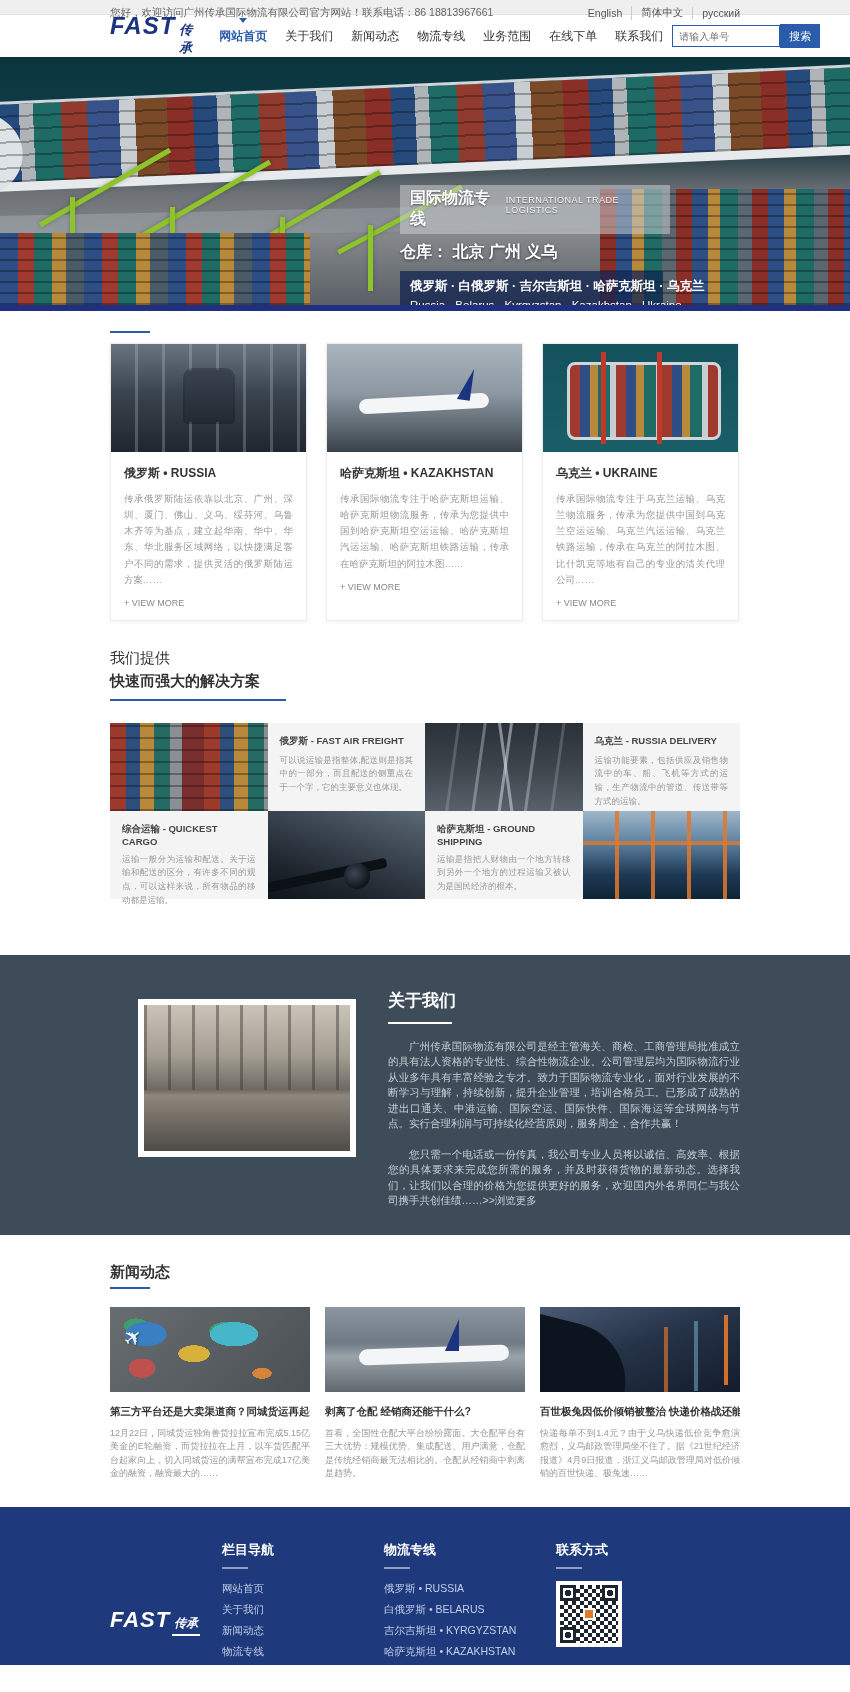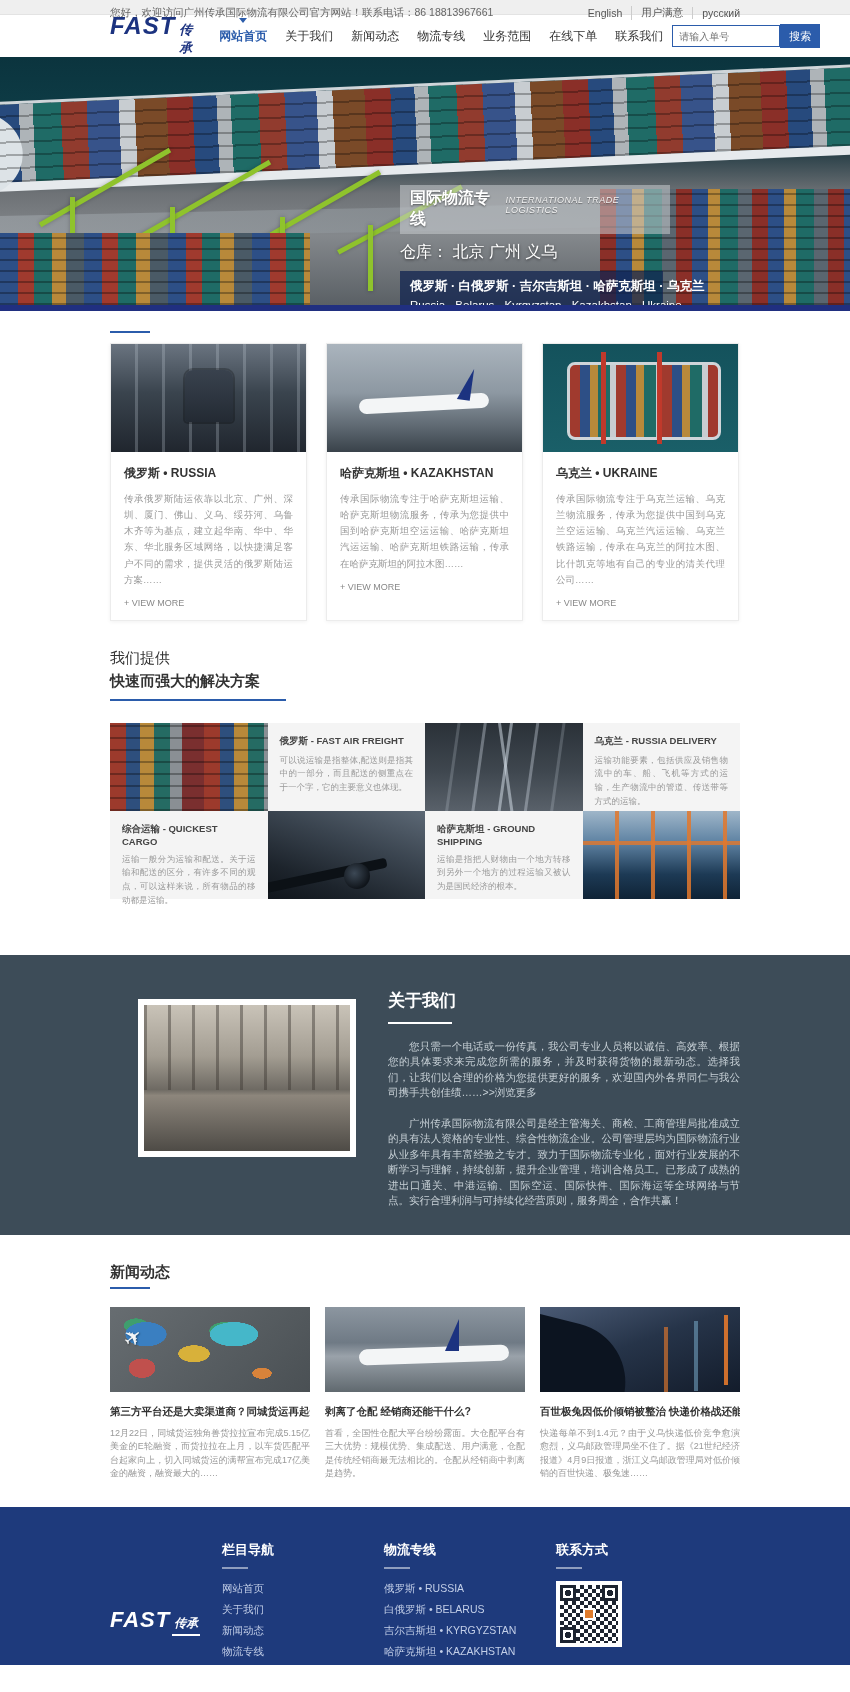--- a/index.html
+++ b/index.html
@@ -51,22 +51,22 @@
   .arm2 { left:130px; top:140px; width:150px; height:5px; transform:rotate(-30deg); }
   .arm3 { left:240px; top:150px; width:150px; height:5px; transform:rotate(-30deg); }
   .arm4 { left:330px; top:160px; width:140px; height:5px; transform:rotate(-28deg); }
   .post1 { left:70px; top:140px; width:5px; height:70px; }
   .post2 { left:170px; top:150px; width:5px; height:70px; }
   .post3 { left:280px; top:160px; width:5px; height:70px; }
   .post4 { left:368px; top:168px; width:5px; height:66px; }
   .hero-text { position:absolute; left:400px; top:128px; width:270px; }
   .hero-badge { display:inline-flex; align-items:baseline; background:rgba(200,204,208,.55); padding:3px 10px 4px 10px;justify-content:space-between; }
   .hero-badge-cn { font-size:16px; font-weight:bold; color:#fff; text-shadow:0 1px 2px rgba(0,0,0,.5); }
-  .hero-badge-en { font-size:9px; color:#f2f2f2; letter-spacing:.5px; margin-left:8px; text-shadow:0 1px 1px rgba(0,0,0,.4);font-style:italic; }
-  .hero-warehouse { margin-top:8px; font-size:16px; font-weight:normal; color:#fff; text-shadow:0 1px 3px rgba(0,0,0,.6); }
+  .hero-badge-en { font-size:9px; color:#f2f2f2; letter-spacing:.5px; margin-left:8px; text-shadow:0 1px 1px rgba(0,0,0,.4); }
+  .hero-warehouse { margin-top:8px; font-size:16px; font-weight:bold; color:#fff; text-shadow:0 1px 3px rgba(0,0,0,.6); }
   .hero-countries { margin-top:8px; background:rgba(16,35,80,.74); padding:7px 10px; width:263px; }
   .hero-countries-cn { font-size:12.5px; font-weight:bold; color:#fff; white-space:nowrap; }
   .hero-countries-en { font-size:11.5px; color:#fff; margin-top:4px; white-space:nowrap; }
 
   
   .sec-title { font-size:15px; font-weight:bold; color:#333; }
   .sec-line { width:40px; height:2px; background:#2b5cab; margin-top:5px; }
 
   
   .services { margin-top:20px; }
@@ -176,21 +176,21 @@
   .qr-center { position:absolute; left:50%; top:50%; width:12px; height:12px; margin:-6px 0 0 -6px; background:#e07b2a; border:2px solid #fff; }
 </style>
 </head>
 <body>
 
 <div class="topbar">
   <div class="wrap">
     <div class="welcome">您好，欢迎访问广州传承国际物流有限公司官方网站！联系电话：86 18813967661</div>
     <div class="langs">
       <span class="lang">English</span>
-      <span class="lang">用户满意</span>
+      <span class="lang">简体中文</span>
       <span class="lang">русский</span>
     </div>
   </div>
 </div>
 
 <div class="header">
   <div class="wrap">
     <div class="logo">
       <span class="logo-fast">FAST</span>
       <span class="logo-cn">传承</span>
@@ -296,22 +296,22 @@
     <div class="sol-img img-port-cranes"></div>
   </div>
 </div>
 
 <div class="about">
   <div class="wrap">
     <div class="about-img"></div>
     <div class="about-col">
       <div class="about-title">关于我们</div>
       <div class="about-line"></div>
+      <div class="about-para">广州传承国际物流有限公司是经主管海关、商检、工商管理局批准成立的具有法人资格的专业性、综合性物流企业。公司管理层均为国际物流行业从业多年具有丰富经验之专才。致力于国际物流专业化，面对行业发展的不断学习与理解，持续创新，提升企业管理，培训合格员工。已形成了成熟的进出口通关、中港运输、国际空运、国际快件、国际海运等全球网络与节点。实行合理利润与可持续化经营原则，服务周全，合作共赢！</div>
       <div class="about-para">您只需一个电话或一份传真，我公司专业人员将以诚信、高效率、根据您的具体要求来完成您所需的服务，并及时获得货物的最新动态。选择我们，让我们以合理的价格为您提供更好的服务，欢迎国内外各界同仁与我公司携手共创佳绩……&gt;&gt;浏览更多</div>
-      <div class="about-para">广州传承国际物流有限公司是经主管海关、商检、工商管理局批准成立的具有法人资格的专业性、综合性物流企业。公司管理层均为国际物流行业从业多年具有丰富经验之专才。致力于国际物流专业化，面对行业发展的不断学习与理解，持续创新，提升企业管理，培训合格员工。已形成了成熟的进出口通关、中港运输、国际空运、国际快件、国际海运等全球网络与节点。实行合理利润与可持续化经营原则，服务周全，合作共赢！</div>
     </div>
   </div>
 </div>
 
 <div class="news wrap">
   <div class="sec-title">新闻动态</div>
   <div class="sec-line"></div>
   <div class="news-cards">
     <div class="news-card">
       <div class="news-img img-worldmap">

